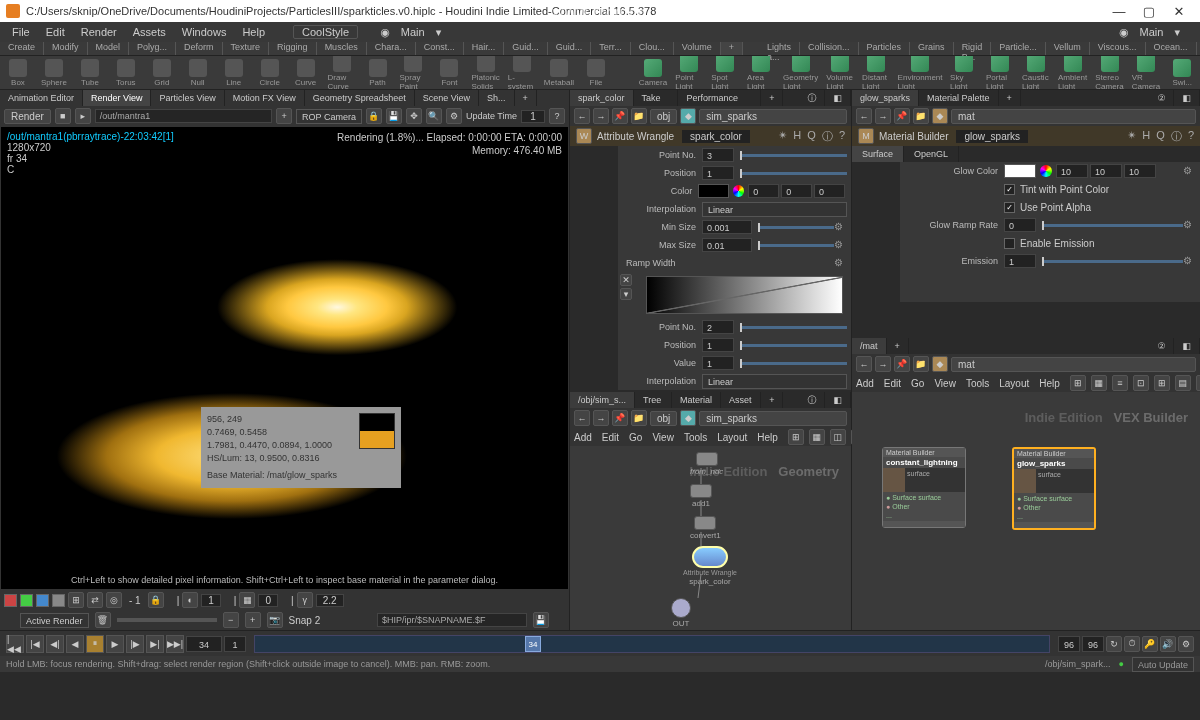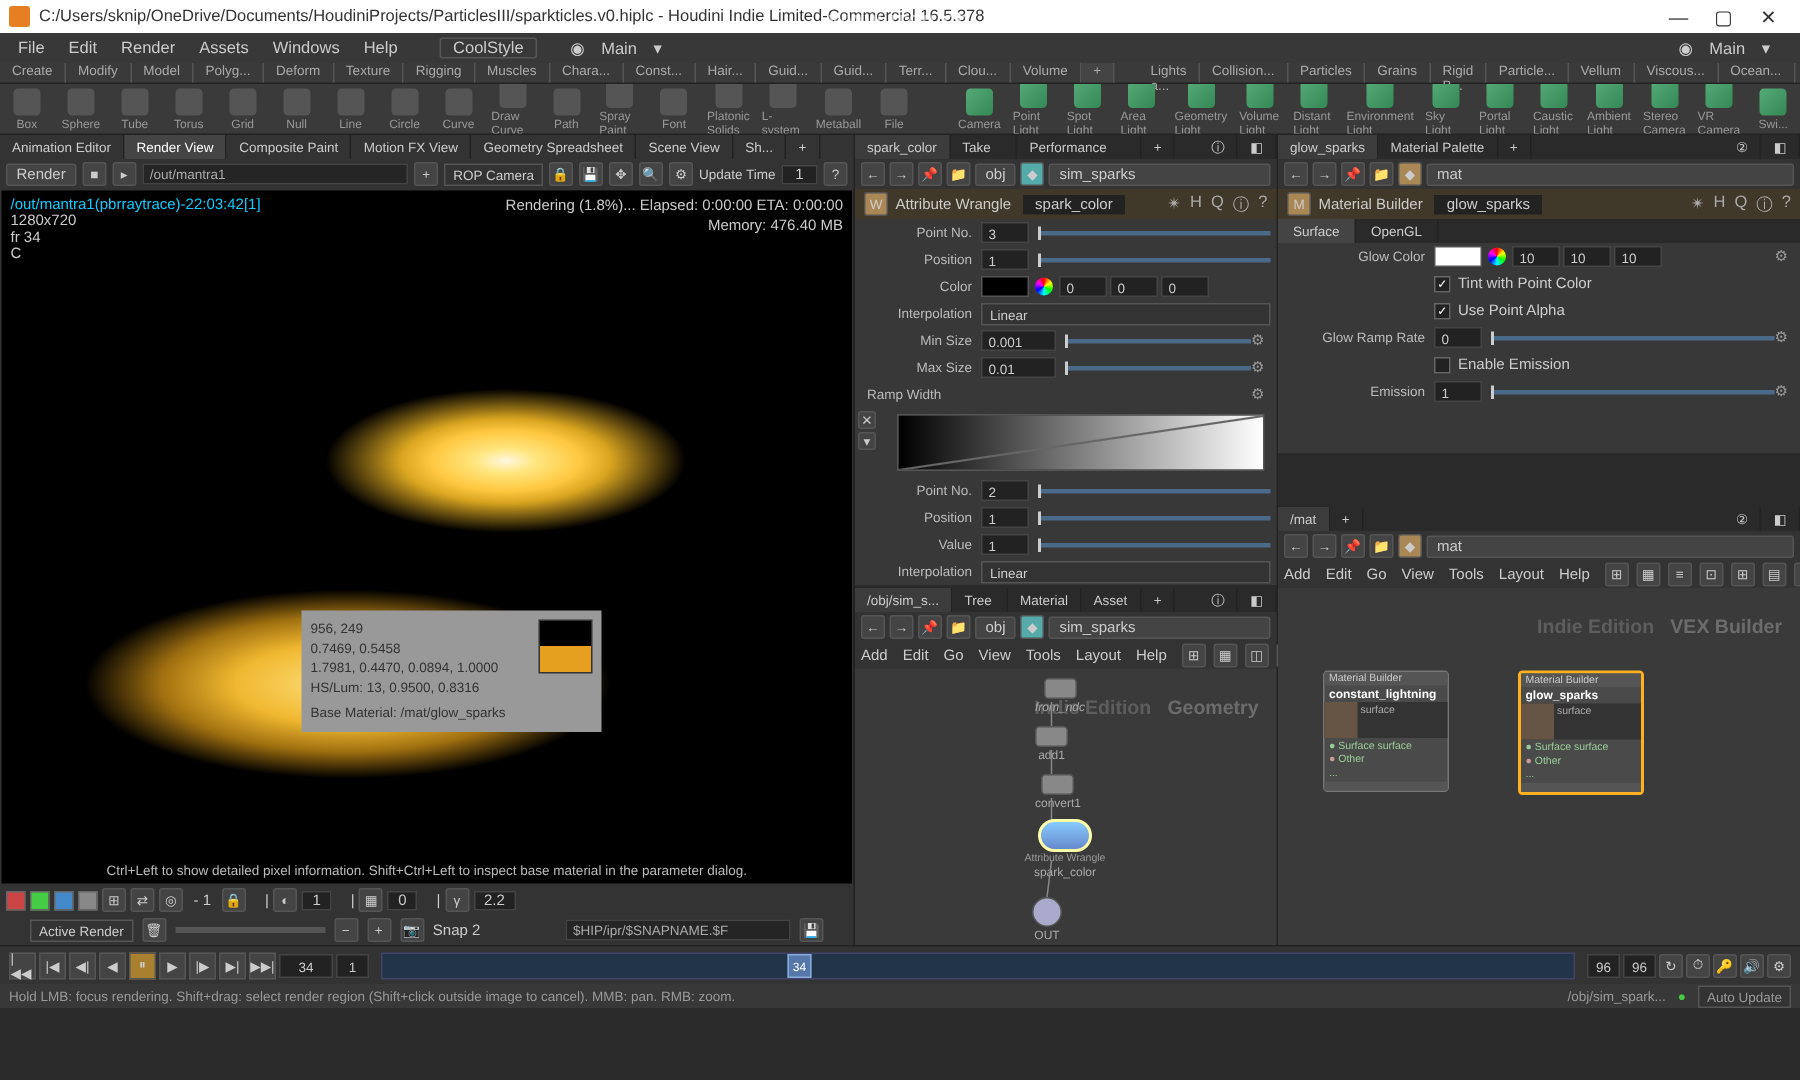--- a/index.html
+++ b/index.html
@@ -38,21 +38,21 @@
 .sq { width: 13px; height: 13px; border: 1px solid #666; }
 .activebar { height: 20px; background: #333; display: flex; align-items: center; padding: 0 20px; gap: 6px; font-size: 10px; }
 .midpane { width: 282px; display: flex; flex-direction: column; border-right: 1px solid #222; }
 .rightpane { width: 348px; display: flex; flex-direction: column; }
 .panetabs { height: 16px; background: #2a2a2a; display: flex; font-size: 9px; }
 .panetabs div { padding: 0 8px; line-height: 16px; border-right: 1px solid #222; }
 .panetabs div.active { background: #3c3c3c; }
 .pathbar { height: 20px; background: #333; display: flex; align-items: center; padding: 0 4px; gap: 3px; font-size: 10px; }
 .paramhdr { height: 20px; background: #403828; display: flex; align-items: center; padding: 0 6px; font-size: 10px; }
 .paramhdr .icons { margin-left: auto; display: flex; gap: 6px; font-size: 11px; color: #aaa; }
-.parambody { background: #383838; flex: 0 0 auto; }
+.parambody { background: #383838; flex: 0 0 auto; margin-left: 48px; }
 .paramrow { display: flex; align-items: center; height: 18px; padding: 0 4px; }
 .paramrow .lbl { width: 80px; text-align: right; padding-right: 6px; font-size: 9px; color: #bbb; }
 .paramrow .val { background: #222; border: 1px solid #444; padding: 0 4px; font-size: 9px; height: 14px; line-height: 14px; margin-right: 2px; }
 .paramrow .val.w1 { width: 32px; }
 .paramrow .val.w2 { width: 50px; }
 .paramrow .slider { flex: 1; height: 3px; background: #4a6a8a; margin-left: 4px; position: relative; }
 .paramrow .slider::after { content: ""; position: absolute; top: -3px; left: 0; width: 2px; height: 9px; background: #ccc; }
 .colorsw { width: 32px; height: 14px; background: #fff; border: 1px solid #555; margin-right: 4px; }
 .colorwheel { width: 12px; height: 12px; border-radius: 50%; background: conic-gradient(red,yellow,lime,cyan,blue,magenta,red); margin-right: 4px; }
 .ramp { margin: 4px 8px; height: 38px; background: linear-gradient(to right, #000, #fff); border: 1px solid #555; position: relative; }
@@ -278,21 +278,21 @@
       <span>Swi...</span>
     </div>
 </div>
 
 <div class="mainrow">
 
 <div class="leftpane">
   <div class="tabsrow">
     <div>Animation Editor</div>
     <div class="active">Render View</div>
-    <div>Composite Paint</div>
+    <div>Particles View</div>
     <div>Motion FX View</div>
     <div>Geometry Spreadsheet</div>
     <div>Scene View</div>
     <div>Sh...</div>
     <div>+</div>
   </div>
   <div class="renderbar">
     <span class="btn">Render</span>
     <span class="iconbtn">■</span>
     <span class="iconbtn">▸</span>
@@ -508,21 +508,21 @@
         </div>
     <div class="node" style="top:70px;left:120px;">
           <div class="body"></div>
           <span class="lab">convert1</span>
         </div>
     <div class="node big" style="top:100px;left:113px;">
           <div class="body"></div>
           <span class="lab" style="font-size:7px;color:#999;">Attribute Wrangle</span>
           <span class="lab">spark_color</span>
         </div>
-    <div class="node" style="top:152px;left:118px;">
+    <div class="node" style="top:152px;left:101px;">
           <div class="body" style="background:#aac;border-radius:50%;width:20px;height:20px;"></div>
           <span class="lab">OUT</span>
         </div>
     <svg style="position:absolute;top:0;left:0;width:100%;height:100%;pointer-events:none;">
       <line x1="131" y1="22" x2="131" y2="38" stroke="#888" stroke-width="1"></line>
       <line x1="131" y1="54" x2="131" y2="70" stroke="#888" stroke-width="1"></line>
       <line x1="131" y1="86" x2="131" y2="100" stroke="#888" stroke-width="1"></line>
       <line x1="131" y1="128" x2="128" y2="152" stroke="#888" stroke-width="1"></line>
     </svg>
   </div>

